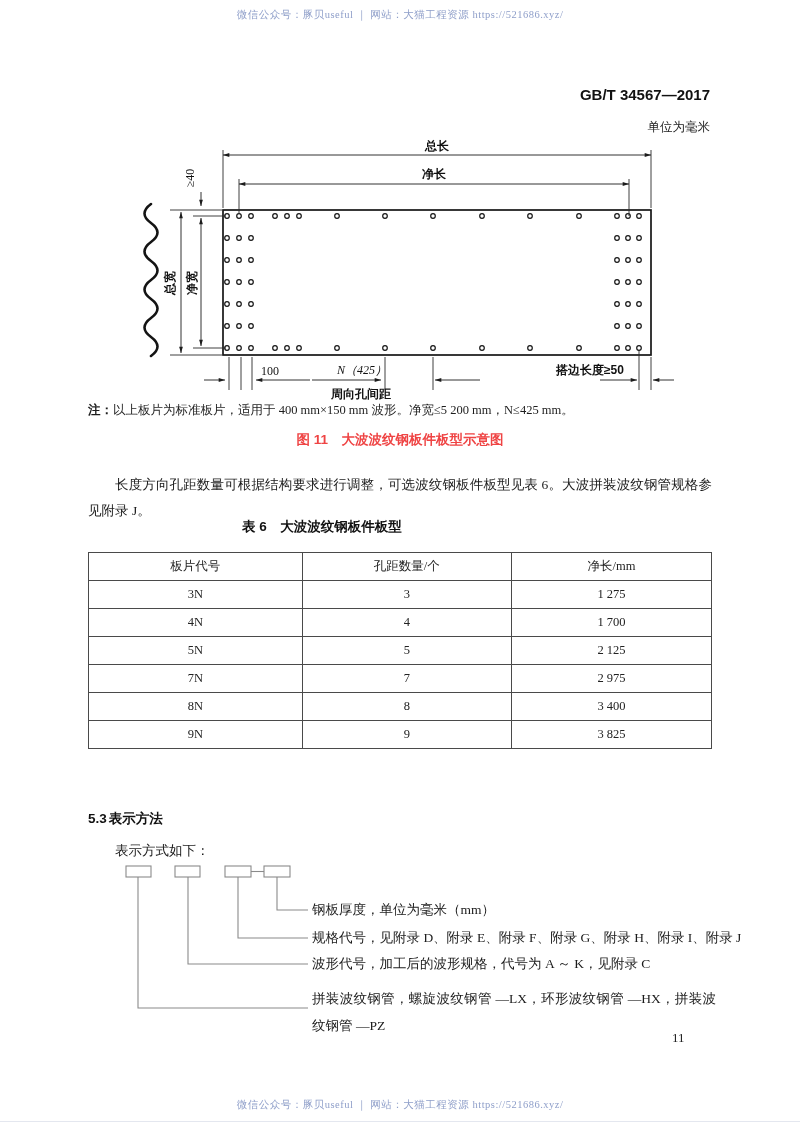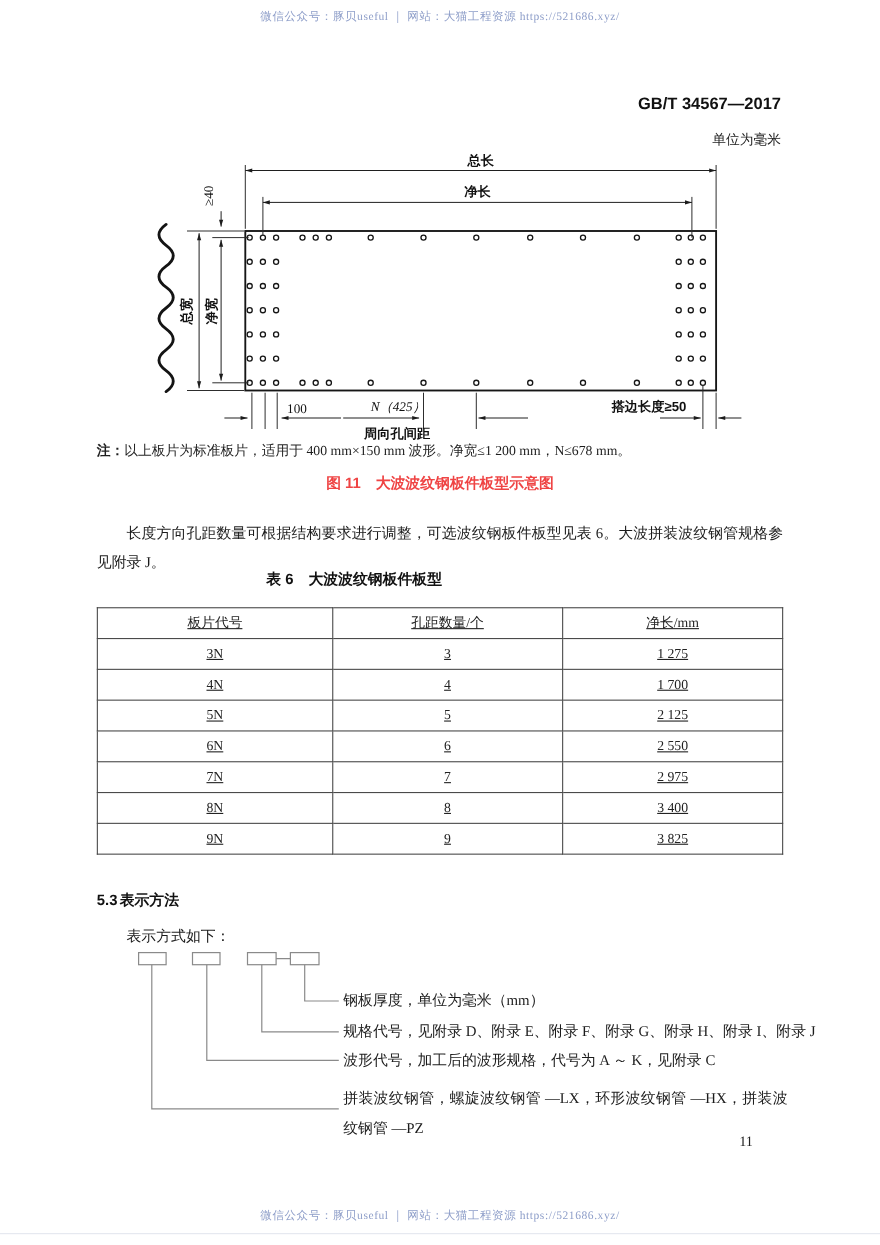--- a/index.html
+++ b/index.html
@@ -21,21 +21,21 @@
   .note-label{font-family:"Liberation Sans",sans-serif;font-weight:bold;}
   .fig-caption{position:absolute;left:0;top:431px;width:800px;text-align:center;
       font-family:"Liberation Sans",sans-serif;font-weight:bold;font-size:13.5px;color:#ef4444;}
   .para{position:absolute;left:88px;top:472px;width:624px;font-size:13.5px;line-height:26px;
       text-indent:2em;text-align:justify;color:#1b1b1b;}
   .tbl-caption{position:absolute;left:0;top:518px;width:644px;text-align:center;
       font-family:"Liberation Sans",sans-serif;font-weight:bold;font-size:13.5px;color:#111;}
   table.t6{position:absolute;left:88px;top:552px;width:624px;border-collapse:collapse;
       border:1.5px solid #2a2a2a;font-size:12.5px;color:#222;}
   table.t6 th,table.t6 td{border:1px solid #4a4a4a;text-align:center;height:27px;
-      font-weight:normal;padding:0;text-decoration:underline;}
+      font-weight:normal;padding:0;}
   table.t6 th{height:27px;}
   .c1{width:34.3%;} .c2{width:33.6%;} .c3{width:32.1%;}
   .sec{position:absolute;left:88px;top:810px;font-family:"Liberation Sans",sans-serif;
       font-weight:bold;font-size:13.5px;color:#111;}
   .sec .num{margin-right:2px;}
   .intro{position:absolute;left:115px;top:842px;font-size:13.5px;color:#1b1b1b;}
   .nlabel{position:absolute;left:312px;font-size:13.5px;color:#1b1b1b;line-height:18px;
       white-space:nowrap;}
   .nl1{top:901px;} .nl2{top:929px;} .nl3{top:955px;}
   .nl4{top:985px;width:404px;white-space:normal;line-height:27px;text-align:justify;}
@@ -163,21 +163,21 @@
     <text class="ct" x="174" y="283" text-anchor="middle" transform="rotate(-90 174 283)">总宽</text>
     <text class="ct" x="196" y="283" text-anchor="middle" transform="rotate(-90 196 283)">净宽</text>
     <text class="nt" x="194" y="178" text-anchor="middle" transform="rotate(-90 194 178)">≥40</text>
     <text class="nt" x="270" y="375" text-anchor="middle">100</text>
     <text class="nt it" x="362" y="374" text-anchor="middle">N（425）</text>
     <text class="ct" x="361" y="398" text-anchor="middle">周向孔间距</text>
     <text class="ct" x="590" y="374" text-anchor="middle">搭边长度≥50</text>
   </svg>
 
   <div class="note">
-    <span class="note-label">注：</span><span>以上板片为标准板片，适用于 400 mm×150 mm 波形。净宽≤1 200 mm，N≤678 mm。</span>
+    <span class="note-label">注：</span><span>以上板片为标准板片，适用于 400 mm×150 mm 波形。净宽≤5 200 mm，N≤425 mm。</span>
   </div>
 
   <div class="fig-caption">图 11　大波波纹钢板件板型示意图</div>
 
   <div class="para">长度方向孔距数量可根据结构要求进行调整，可选波纹钢板件板型见表 6。大波拼装波纹钢管规格参见附录 J。</div>
 
   <div class="tbl-caption">表 6　大波波纹钢板件板型</div>
 
   <table class="t6">
     <thead>
@@ -195,25 +195,20 @@
       </tr>
       <tr>
         <td>4N</td>
         <td>4</td>
         <td>1 700</td>
       </tr>
       <tr>
         <td>5N</td>
         <td>5</td>
         <td>2 125</td>
-      </tr>
-      <tr>
-        <td>6N</td>
-        <td>6</td>
-        <td>2 550</td>
       </tr>
       <tr>
         <td>7N</td>
         <td>7</td>
         <td>2 975</td>
       </tr>
       <tr>
         <td>8N</td>
         <td>8</td>
         <td>3 400</td>

